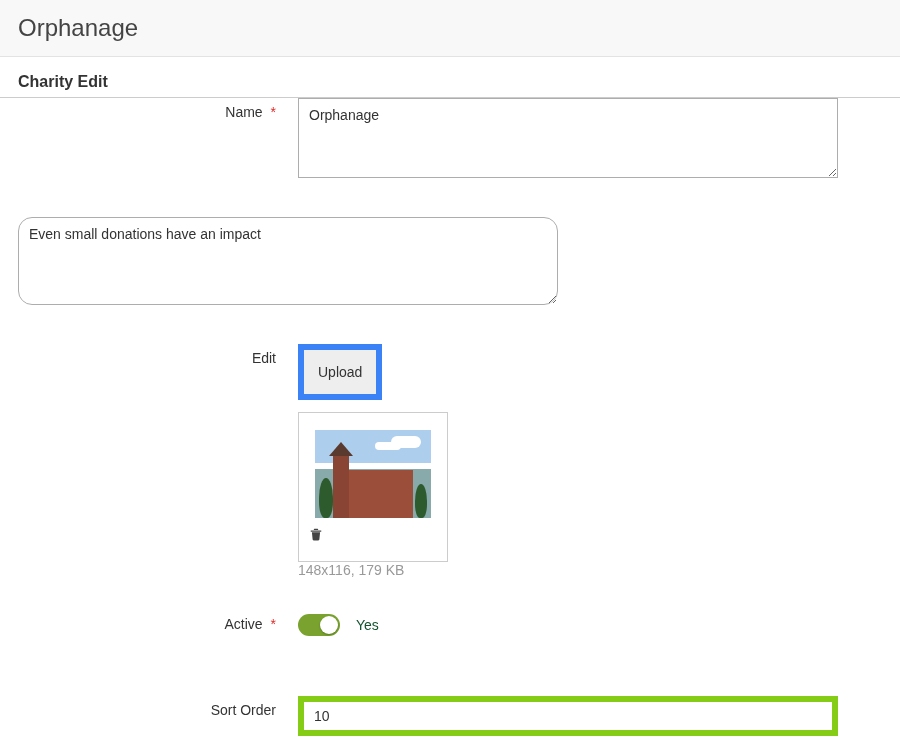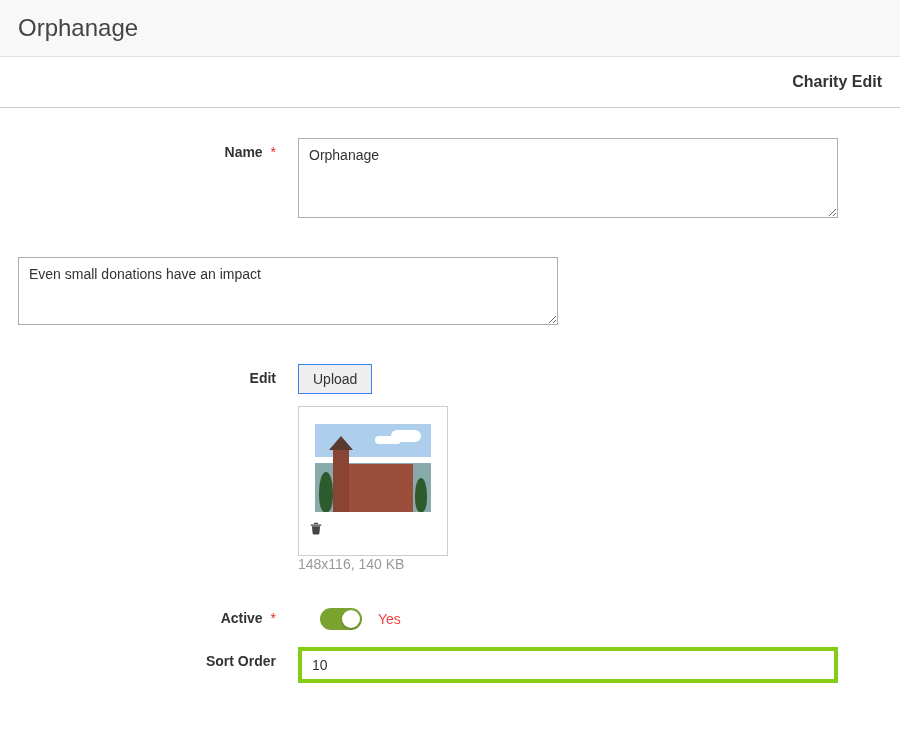--- a/index.html
+++ b/index.html
@@ -14,24 +14,22 @@
       background: #f8f8f8;
       padding: 14px 18px;
       border-bottom: 1px solid #e3e3e3;
     }
     .header-title {
       font-size: 24px;
       font-weight: 400;
       color: #444;
     }
     .section-header {
-      padding: 16px 18px 16px 18px;
+      padding: 16px 18px 6px 18px;
       border-bottom: 1px solid #ccc;
-      margin-bottom: 30px;
-      text-align: right;
     }
     .section-title {
       font-size: 16px;
       font-weight: 600;
       color: #333;
     }
     .form-wrap {
       padding: 0 18px;
     }
     .row {
@@ -40,43 +38,43 @@
     }
     .label-col {
       width: 280px;
       text-align: right;
       padding-right: 22px;
       padding-top: 6px;
     }
     .label-text {
       font-size: 14px;
       color: #333;
-      font-weight: 700;
+      font-weight: 400;
     }
     .required-mark { color: #e02b27; margin-left: 4px; font-weight: 400;}
     .field-col {
       flex: 1;
       max-width: 540px;
     }
     textarea.txt {
       width: 100%;
       border: 1px solid #adadad;
       padding: 8px 10px;
       font-family: inherit;
       font-size: 14px;
       color: #333;
       resize: both;
     }
     .name-area { height: 80px; }
-    .desc-area { height: 68px; }
+    .desc-area { height: 88px; border-radius: 14px; }
     .upload-btn {
       background: #eee;
-      border: 1px solid #3b82f6;
-      color: #333;
-      padding: 6px 14px;
+      border: 6px solid #3b82f6;
+      color: #333;
+      padding: 14px 14px;
       font-size: 14px;
       cursor: pointer;
     }
     .thumb-box {
       border: 1px solid #ccc;
       width: 150px;
       height: 150px;
       margin-top: 12px;
       padding: 10px;
       position: relative;
@@ -142,25 +140,25 @@
       width: 18px; height: 18px;
       border-radius: 50%;
       background: #fff;
       box-shadow: 0 1px 2px rgba(0,0,0,0.25);
     }
     .toggle-label {
       display: inline-block;
       vertical-align: middle;
       margin-left: 12px;
       font-size: 14px;
-      color: #ef4444;
+      color: #14532d;
     }
     .sort-input {
       width: 100%;
-      border: 4px solid #84cc16;
+      border: 6px solid #84cc16;
       padding: 6px 10px;
       font-size: 14px;
       color: #333;
     }
   </style>
 </head>
 <body>
 
 <div class="header-bar">
   <h1 class="header-title">Orphanage</h1>
@@ -202,25 +200,25 @@
           <div class="building"></div>
           <div class="tower"></div>
           <div class="tower-cap"></div>
         </div>
         <span>
           <svg class="trash-icon" viewBox="0 0 24 24">
               <path d="M3 6h18v2H3V6zm2 3h14l-1.2 12.2c-.1.9-.9 1.8-1.8 1.8H8c-.9 0-1.7-.9-1.8-1.8L5 9zm4-6h6l1 2H8l1-2z"></path>
             </svg>
         </span>
       </div>
-      <div class="file-meta">148x116, 140 KB</div>
-    </div>
-  </div>
-
-  <div class="row" style="margin-bottom:17px;gap:22px;">
+      <div class="file-meta">148x116, 179 KB</div>
+    </div>
+  </div>
+
+  <div class="row" style="margin-bottom:60px;">
     <div class="label-col" style="padding-top:2px;">
       <span class="label-text">Active</span>
       <span class="required-mark">*</span>
     </div>
     <div class="field-col">
       <span class="toggle">
         <span class="knob"></span>
       </span>
       <span class="toggle-label">Yes</span>
     </div>

